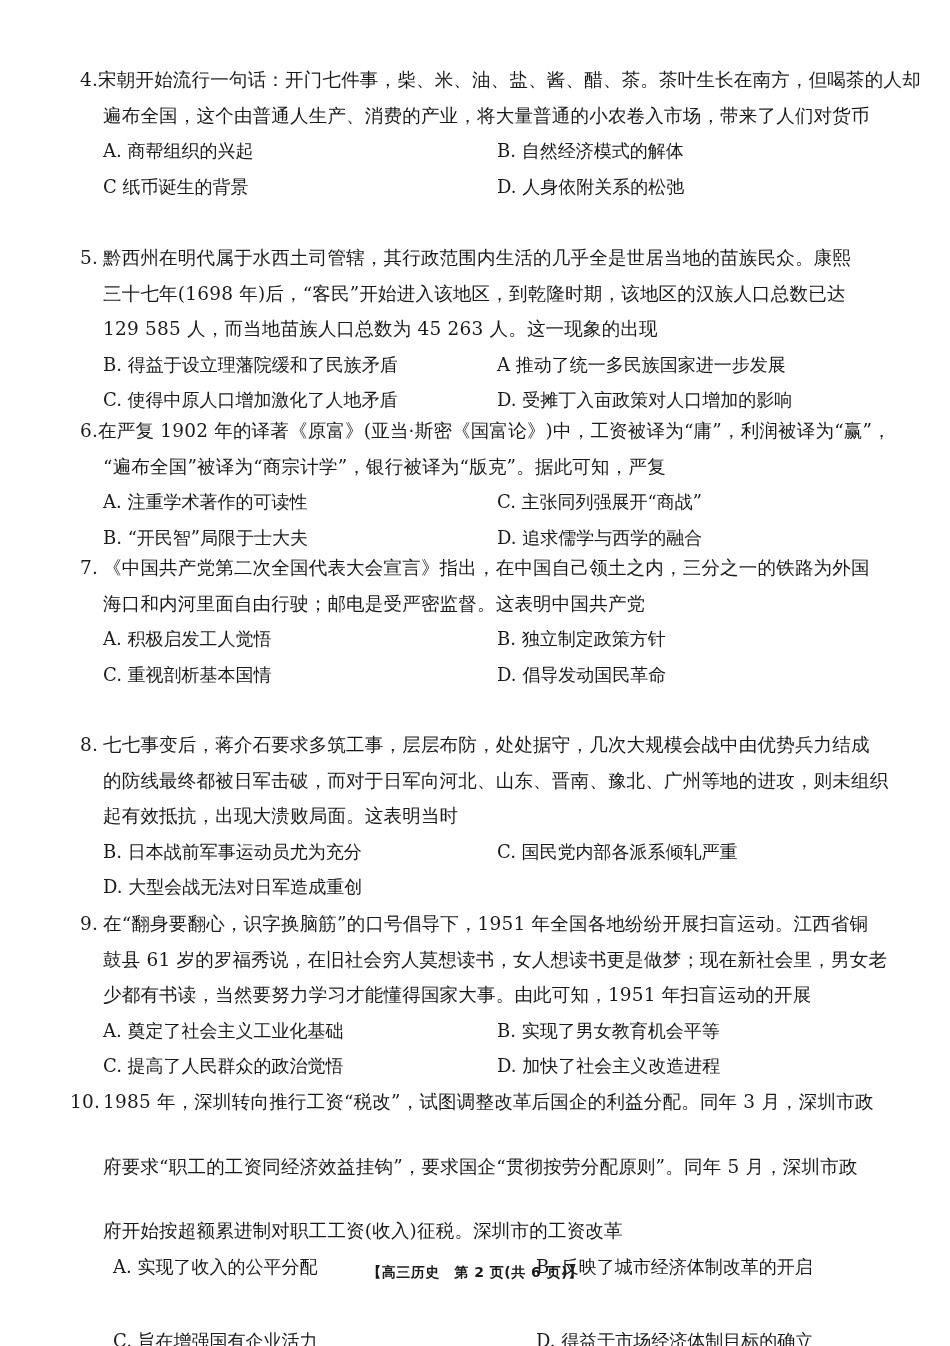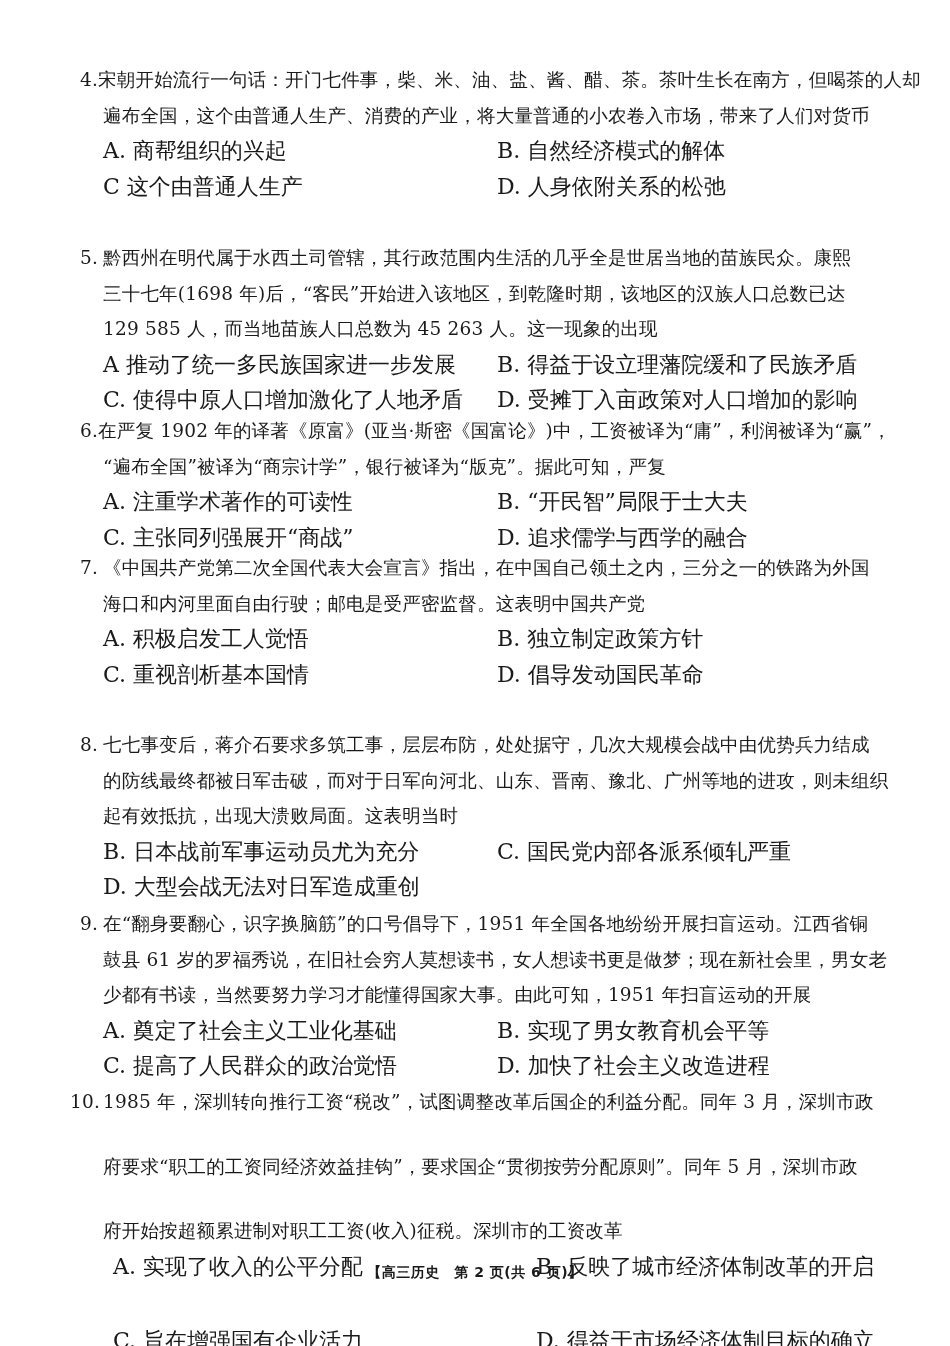--- a/index.html
+++ b/index.html
@@ -15,71 +15,71 @@
     height: 35.5px; line-height: 35.5px; font-size: 18.5px;
     white-space: nowrap; letter-spacing: 0.2px;
   }
   .stem-first { display: flex; }
   .qnum { display: inline-block; width: 23px; text-align: left; }
   .q.wide .qnum { width: 33px; margin-left: -10px; }
   .indent { padding-left: 23px; }
   .q.wide .indent { padding-left: 23px; margin-top: 29px; }
   .opts { display: grid; grid-template-columns: 394px 394px; padding-left: 23px; }
   .q.wide .opts { padding-left: 33px; grid-template-columns: 384px 394px; gap: 39px; }
-  .opt { height: 35.5px; line-height: 35.5px; font-size: 22px; white-space: nowrap; }
+  .opt { height: 35.5px; line-height: 35.5px; font-size: 18px; white-space: nowrap; }
   .footer {
     position: absolute; top: 1264px; left: 0; width: 950px; text-align: center;
     font-size: 14px; font-weight: bold; letter-spacing: 0.5px;
     font-family: "DejaVu Sans", "Liberation Sans", sans-serif;
   }
 </style>
 </head>
 <body>
 
 <div class="page">
 
   <div class="q" style="top:62px;">
     <div class="line stem-first">
       <span class="qnum">4.</span>
       <span>宋朝开始流行一句话：开门七件事，柴、米、油、盐、酱、醋、茶。茶叶生长在南方，但喝茶的人却</span>
     </div>
     <div class="line indent">遍布全国，这个由普通人生产、消费的产业，将大量普通的小农卷入市场，带来了人们对货币</div>
     <div class="opts">
       <div class="opt">A. 商帮组织的兴起</div>
       <div class="opt">B. 自然经济模式的解体</div>
-      <div class="opt">C  这个由普通人生产</div>
+      <div class="opt">C  纸币诞生的背景</div>
       <div class="opt">D. 人身依附关系的松弛</div>
     </div>
   </div>
 
   <div class="q" style="top:240px;">
     <div class="line stem-first">
       <span class="qnum">5.</span>
       <span>黔西州在明代属于水西土司管辖，其行政范围内生活的几乎全是世居当地的苗族民众。康熙</span>
     </div>
     <div class="line indent">三十七年(1698 年)后，“客民”开始进入该地区，到乾隆时期，该地区的汉族人口总数已达</div>
     <div class="line indent">129 585 人，而当地苗族人口总数为 45 263 人。这一现象的出现</div>
     <div class="opts">
+      <div class="opt">B. 得益于设立理藩院缓和了民族矛盾</div>
       <div class="opt">A  推动了统一多民族国家进一步发展</div>
-      <div class="opt">B. 得益于设立理藩院缓和了民族矛盾</div>
       <div class="opt">C. 使得中原人口增加激化了人地矛盾</div>
       <div class="opt">D. 受摊丁入亩政策对人口增加的影响</div>
     </div>
   </div>
 
   <div class="q" style="top:413px;">
     <div class="line stem-first">
       <span class="qnum">6.</span>
       <span>在严复 1902 年的译著《原富》(亚当·斯密《国富论》)中，工资被译为“庸”，利润被译为“赢”，</span>
     </div>
     <div class="line indent">“遍布全国”被译为“商宗计学”，银行被译为“版克”。据此可知，严复</div>
     <div class="opts">
       <div class="opt">A. 注重学术著作的可读性</div>
+      <div class="opt">C. 主张同列强展开“商战”</div>
       <div class="opt">B. “开民智”局限于士大夫</div>
-      <div class="opt">C. 主张同列强展开“商战”</div>
       <div class="opt">D. 追求儒学与西学的融合</div>
     </div>
   </div>
 
   <div class="q" style="top:550px;">
     <div class="line stem-first">
       <span class="qnum">7.</span>
       <span>《中国共产党第二次全国代表大会宣言》指出，在中国自己领土之内，三分之一的铁路为外国</span>
     </div>
     <div class="line indent">海口和内河里面自由行驶；邮电是受严密监督。这表明中国共产党</div>

